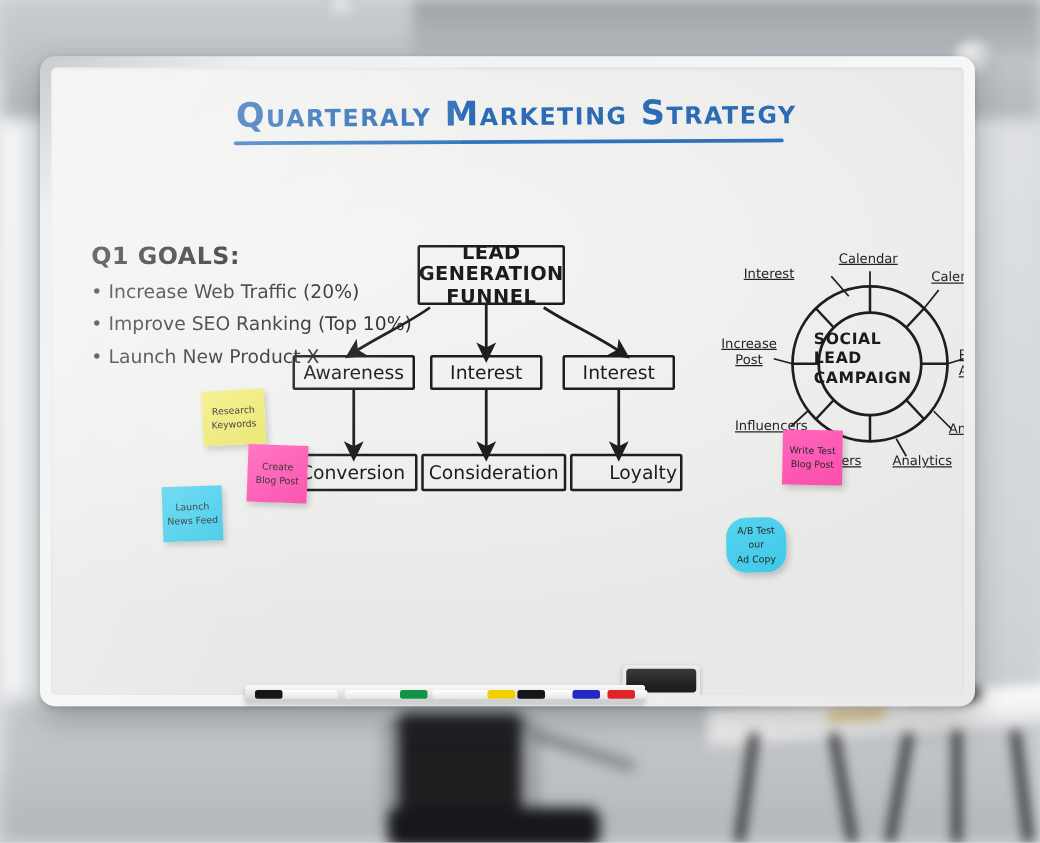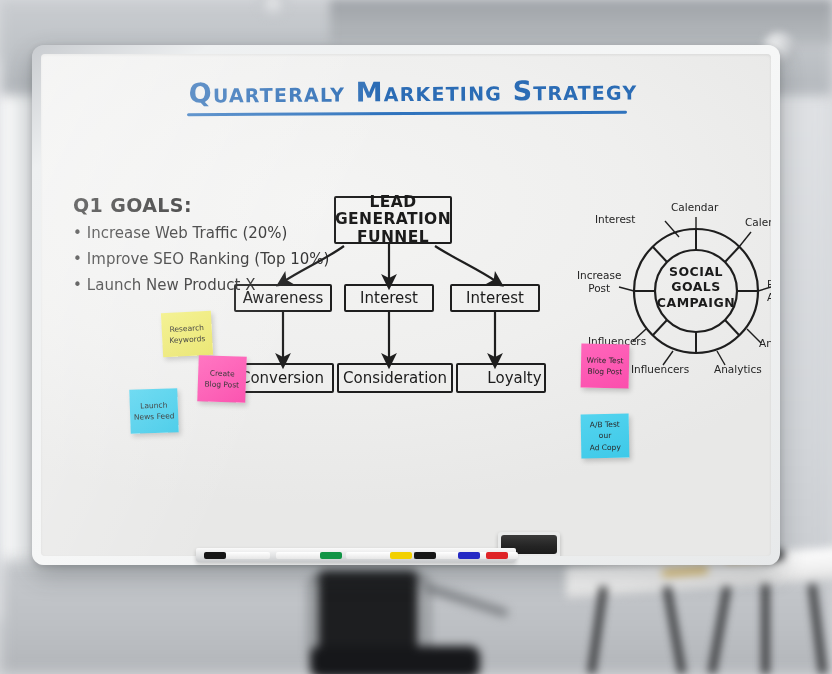--- a/index.html
+++ b/index.html
@@ -153,24 +153,24 @@
   }
   .fbox.head { font-weight: bold; font-size: 15.5px; letter-spacing: .4px; }
   .fbox.node { font-size: 15px; }
 
   svg.arrows { position: absolute; left: 0; top: 0; width: 730px; height: 502px; overflow: visible; }
 
   
   .wheel { position: absolute; left: 560px; top: 145px; width: 190px; height: 175px; }
   .wheel-center {
     position: absolute; left: 50%; top: 50%; transform: translate(-50%,-50%);
-    text-align: center; font-size: 12.5px; font-weight: bold; color: #1b1b1b;
+    text-align: left; font-size: 12.5px; font-weight: bold; color: #1b1b1b;
     line-height: 1.25; letter-spacing: .5px; width: 90px;
   }
-  .wlabel { position: absolute; font-size: 10.5px; color: #242424; white-space: pre-line; line-height: 1.2; }
+  .wlabel { position: absolute; font-size: 10.5px; color: #242424; white-space: pre-line; line-height: 1.2; text-decoration: underline; }
 
   
   .sticky {
     position: absolute; display: flex; align-items: center; justify-content: center;
     text-align: center; font-size: 7.5px; color: #2a2a2a; line-height: 1.5;
     box-shadow: 2px 3px 5px rgba(0,0,0,.18); padding: 3px;
     font-family: "DejaVu Sans", sans-serif;
   }
   .s-yellow { background: linear-gradient(160deg,#f2ef7e 0%, #e9e468 100%); }
   .s-pink   { background: linear-gradient(160deg,#ff66bb 0%, #fb4ead 100%); }
@@ -301,21 +301,21 @@
         <line x1="138" y1="48" x2="150" y2="33" stroke="#1e1e1e" stroke-width="1.4"></line>
         <line x1="157" y1="92" x2="170" y2="88" stroke="#1e1e1e" stroke-width="1.4"></line>
         <line x1="146" y1="130" x2="160" y2="144" stroke="#1e1e1e" stroke-width="1.4"></line>
         <line x1="116" y1="152" x2="124" y2="166" stroke="#1e1e1e" stroke-width="1.4"></line>
         <line x1="72" y1="152" x2="62" y2="166" stroke="#1e1e1e" stroke-width="1.4"></line>
         <line x1="45" y1="130" x2="32" y2="142" stroke="#1e1e1e" stroke-width="1.4"></line>
         <line x1="33" y1="92" x2="18" y2="88" stroke="#1e1e1e" stroke-width="1.4"></line>
       </svg>
       <div class="wheel-center hw">
         <div>SOCIAL</div>
-        <div>GOALS</div>
+        <div>LEAD</div>
         <div>CAMPAIGN</div>
       </div>
       <div class="wlabel hw" style="left:-6px; top:14px;">Interest</div>
       <div class="wlabel hw" style="left:70px; top:2px;">Calendar</div>
       <div class="wlabel hw" style="left:144px; top:17px;">Calendar</div>
       <div class="wlabel hw" style="left:166px; top:79px;">Paid Ads</div>
       <div class="wlabel hw" style="left:158px; top:138px;">Analytics</div>
       <div class="wlabel hw" style="left:113px; top:164px;">Analytics</div>
       <div class="wlabel hw" style="left:30px; top:164px;">Influencers</div>
       <div class="wlabel hw" style="left:-13px; top:136px;">Influencers</div>
@@ -328,25 +328,25 @@
 Keywords</span>
     </div>
     <div class="sticky s-pink" style="left:157px; top:302px; width:48px; height:46px; transform:rotate(2deg);">
       <span style="white-space:pre-line;">Create
 Blog Post</span>
     </div>
     <div class="sticky s-cyan" style="left:89px; top:335px; width:48px; height:44px; transform:rotate(-2deg);">
       <span style="white-space:pre-line;">Launch
 News Feed</span>
     </div>
-    <div class="sticky s-pink" style="left:540px; top:290px; width:48px; height:44px; transform:rotate(1deg);">
+    <div class="sticky s-pink" style="left:585px; top:290px; width:48px; height:44px; transform:rotate(1deg);">
       <span style="white-space:pre-line;">Write Test
 Blog Post</span>
     </div>
-    <div class="sticky s-cyan" style="left:540px; top:360px; width:48px; height:44px; transform:rotate(-1deg);">
+    <div class="sticky s-cyan" style="left:540px; top:360px; width:48px; height:44px; transform:rotate(-1deg);border-radius:16px;">
       <span style="white-space:pre-line;">A/B Test our
 Ad Copy</span>
     </div>
 
     <div class="eraser">
       <div class="eraser-top"></div>
     </div>
 
     <div class="board-sheen"></div>
   </div>

